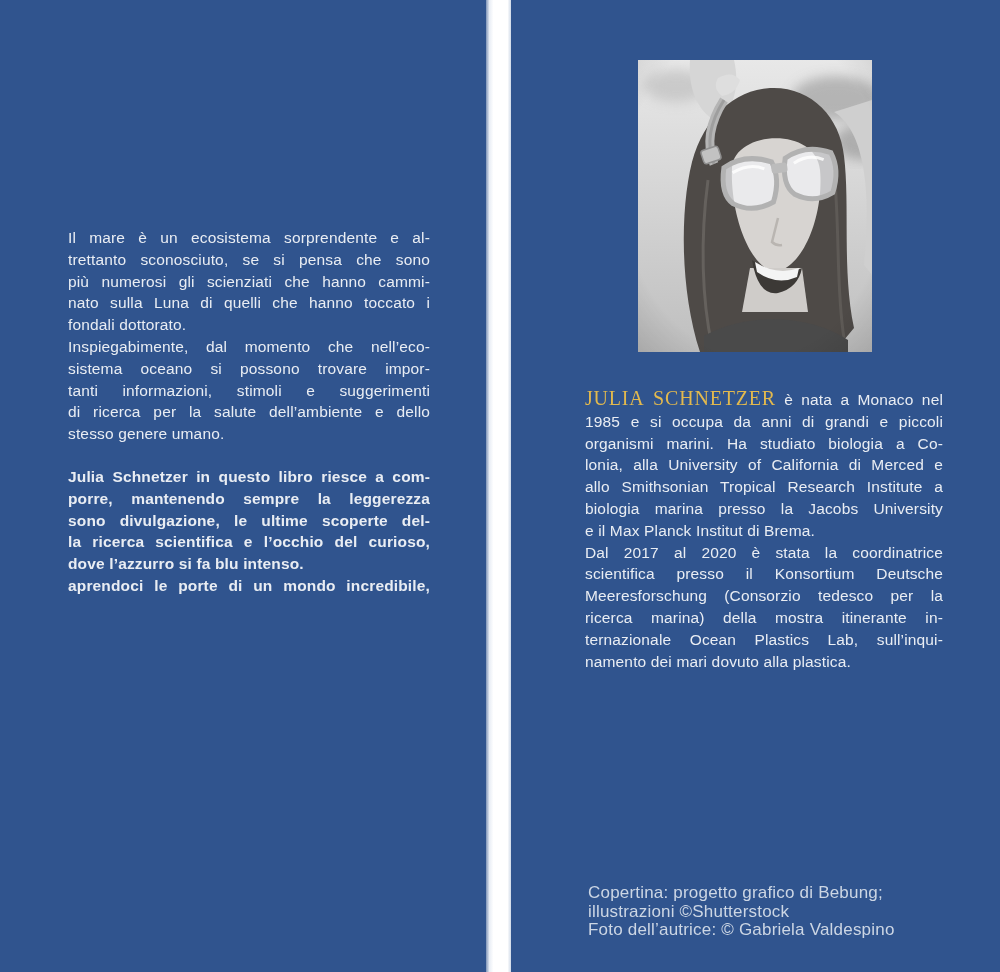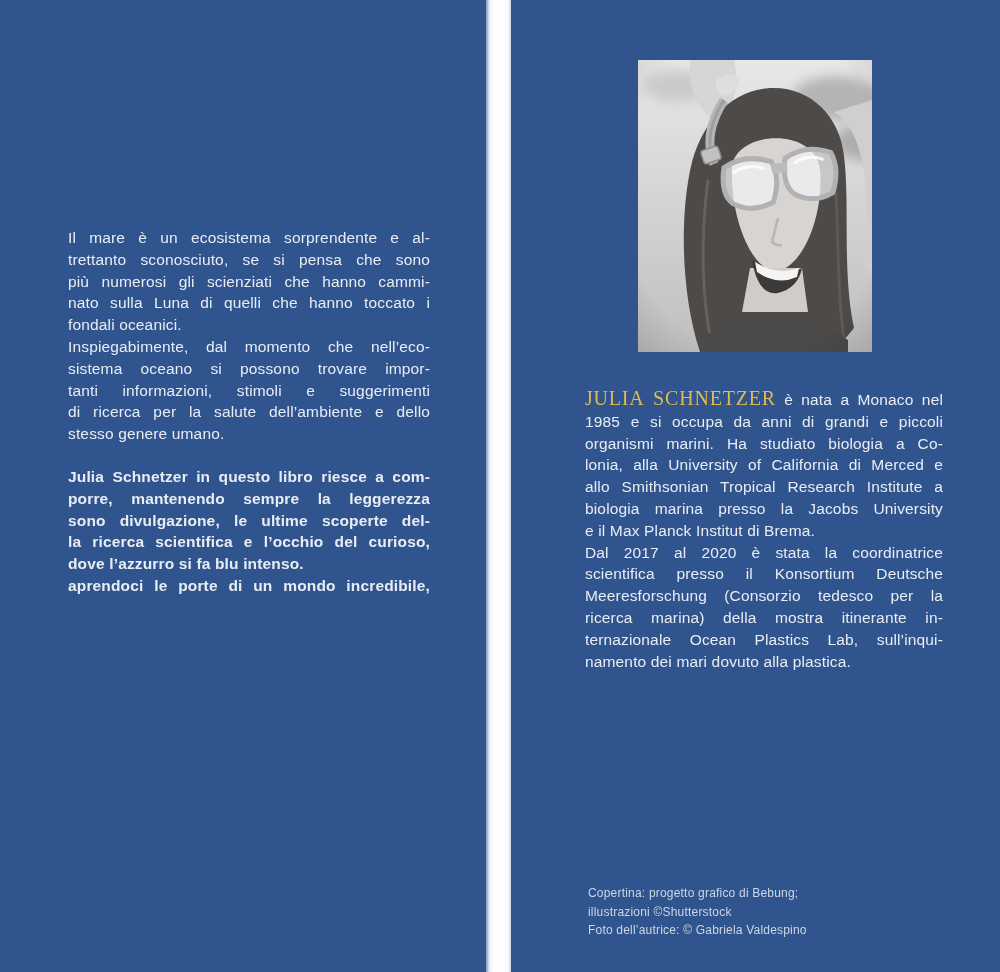--- a/index.html
+++ b/index.html
@@ -25,21 +25,21 @@
   .para + .para{margin-top:21px;font-weight:bold;}
   .line{text-align:left;}
   .line.just{text-align:justify;text-align-last:justify;}
   .author-name{
     font-family:"Liberation Serif", serif;
     font-size:20px;color:#e2b94e;letter-spacing:.8px;font-weight:500;
     white-space:nowrap;
   }
   .credits{
     position:absolute;left:588px;top:884px;width:380px;
-    color:#ccd6e4;font-size:12px;line-height:18.6px;letter-spacing:.2px;
+    color:#ccd6e4;font-size:17px;line-height:18.6px;letter-spacing:.2px;
   }
   
   .photo{
     position:absolute;left:638px;top:60px;width:234px;height:292px;
     background:#d8d8d8;overflow:hidden;
   }
   .photo svg{display:block;width:100%;height:100%;}
 </style>
 </head>
 <body>
@@ -49,21 +49,21 @@
 <div class="panel right"></div>
 
 <div class="gutter"></div>
 
 <div class="flap-text left-blurb">
   <div class="para">
       <div class="line just">Il mare è un ecosistema sorprendente e al-</div>
       <div class="line just">trettanto sconosciuto, se si pensa che sono</div>
       <div class="line just">più numerosi gli scienziati che hanno cammi-</div>
       <div class="line just">nato sulla Luna di quelli che hanno toccato i</div>
-      <div class="line">fondali oceanici.</div>
+      <div class="line">fondali dottorato.</div>
       <div class="line just">Inspiegabimente, dal momento che nell’eco-</div>
       <div class="line just">sistema oceano si possono trovare impor-</div>
       <div class="line just">tanti informazioni, stimoli e suggerimenti</div>
       <div class="line just">di ricerca per la salute dell’ambiente e dello</div>
       <div class="line">stesso genere umano.</div>
     </div>
   <div class="para">
       <div class="line just">Julia Schnetzer in questo libro riesce a com-</div>
       <div class="line just">porre, mantenendo sempre la leggerezza</div>
       <div class="line just">sono divulgazione, le ultime scoperte del-</div>

